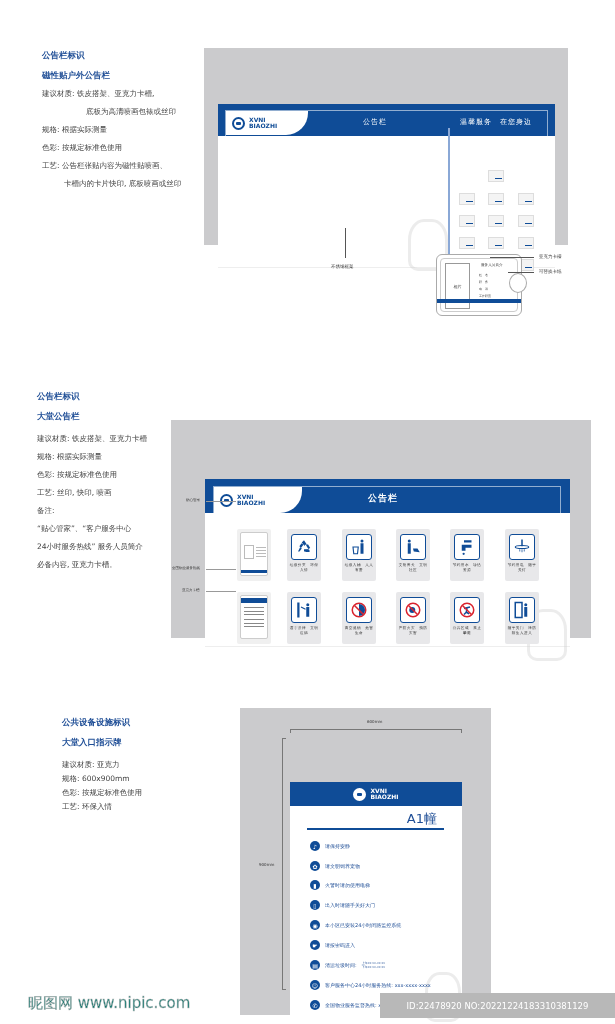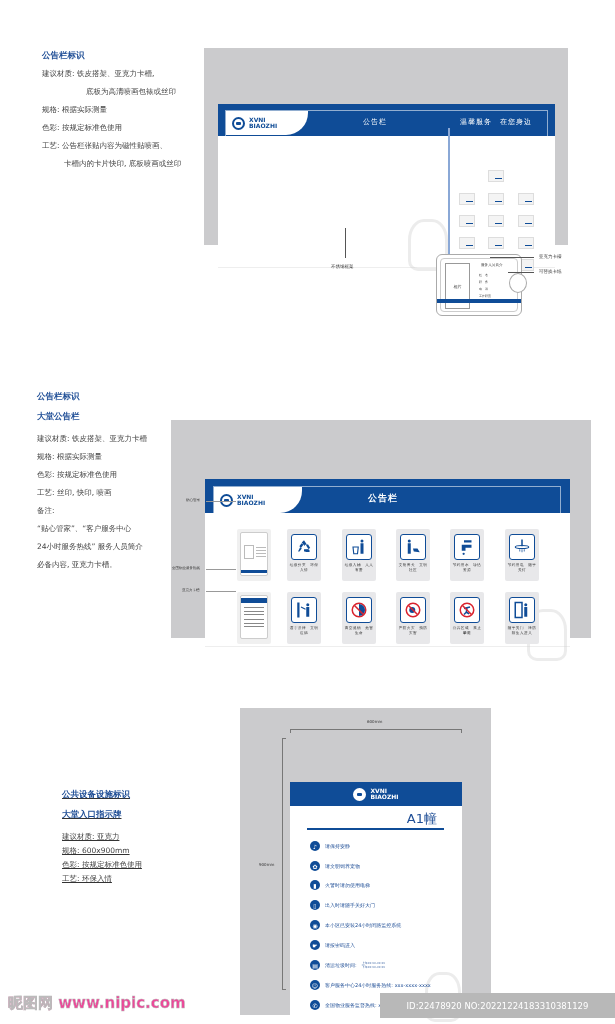--- a/index.html
+++ b/index.html
@@ -26,20 +26,21 @@
   .notice-item { position: absolute; left: 20px; display: flex; align-items: center; gap: 5px; }
   .notice-icon { width: 10px; height: 10px; border-radius: 50%; background: #0f4c97; display: flex; align-items: center; justify-content: center; color: #fff; font-size: 6px; }
   .notice-text { font-size: 5px; color: #1f4e96; white-space: nowrap; }
   .shield { position: absolute; border: 3px solid rgba(200,200,200,0.35); border-radius: 40% 40% 10px 10px; }
 </style>
 </head>
 <body>
 
 <div class="abs" style="left:42px; top:45px;">
   <div class="spec-title">公告栏标识</div>
+  <div class="spec-title">磁性贴户外公告栏</div>
   <div class="spec-line">建议材质: 铁皮搭架、亚克力卡槽,</div>
   <div class="spec-line" style="padding-left:44px;">底板为高清喷画包裱或丝印</div>
   <div class="spec-line">规格: 根据实际测量</div>
   <div class="spec-line">色彩: 按规定标准色使用</div>
   <div class="spec-line">工艺: 公告栏张贴内容为磁性贴喷画、</div>
   <div class="spec-line" style="padding-left:22px;">卡槽内的卡片快印, 底板喷画或丝印</div>
 </div>
 
 <div class="abs gray-frame" style="left:204px; top:48px; width:364px; height:197px;"></div>
 <div class="abs board" style="left:218px; top:60px; width:337px; height:170px;">
@@ -238,21 +239,21 @@
   </div>
 </div>
 
 <div class="abs tiny" style="left:186px; top:498px; font-size:3.5px;">贴心管家</div>
 <div class="abs leader" style="left:206px; top:501px; width:30px; height:1px; background:#999;"></div>
 <div class="abs tiny" style="left:172px; top:566px; font-size:3.5px;">全国物业服务热线</div>
 <div class="abs leader" style="left:206px; top:569px; width:30px; height:1px; background:#999;"></div>
 <div class="abs tiny" style="left:182px; top:588px; font-size:3.5px;">亚克力卡槽</div>
 <div class="abs leader" style="left:206px; top:591px; width:30px; height:1px; background:#999;"></div>
 
-<div class="abs" style="left:62px; top:784px;text-decoration:underline;">
+<div class="abs" style="left:62px; top:712px;">
   <div class="spec-title">公共设备设施标识</div>
   <div class="spec-title" style="margin-bottom:6px;">大堂入口指示牌</div>
   <div class="spec-line" style="line-height:14px;">建议材质: 亚克力</div>
   <div class="spec-line" style="line-height:14px;">规格: 600x900mm</div>
   <div class="spec-line" style="line-height:14px;">色彩: 按规定标准色使用</div>
   <div class="spec-line" style="line-height:14px;">工艺: 环保入情</div>
 </div>
 
 <div class="abs gray-frame" style="left:240px; top:708px; width:251px; height:307px;"></div>
 
@@ -308,16 +309,16 @@
   <div class="notice-item" style="top:198px;">
     <span class="notice-icon">☺</span>
     <span class="notice-text">客户服务中心24小时服务热线: xxx-xxxx-xxxx</span>
   </div>
   <div class="notice-item" style="top:218px;">
     <span class="notice-icon">✆</span>
     <span class="notice-text">全国物业服务监督热线: xxx-xxxx-xxxx</span>
   </div>
 </div>
 
-<div class="abs" style="left:8px; top:994px; font-size:15px; color:#ec4899; font-weight:bold; white-space:nowrap; -webkit-text-stroke:0.5px #bbb;">昵图网 www.nipic.com</div>
+<div class="abs" style="left:28px; top:994px; font-size:15px; color:#0f766e; font-weight:normal; white-space:nowrap; -webkit-text-stroke:0.5px #bbb;">昵图网 www.nipic.com</div>
 <div class="abs" style="left:380px; top:993px; width:235px; height:25px; background:#b8b8b8; display:flex; align-items:center; justify-content:center;">
   <span style="color:#fff; font-size:8.5px; white-space:nowrap;">ID:22478920 NO:20221224183310381129</span>
 </div>
 
 </body></html>

